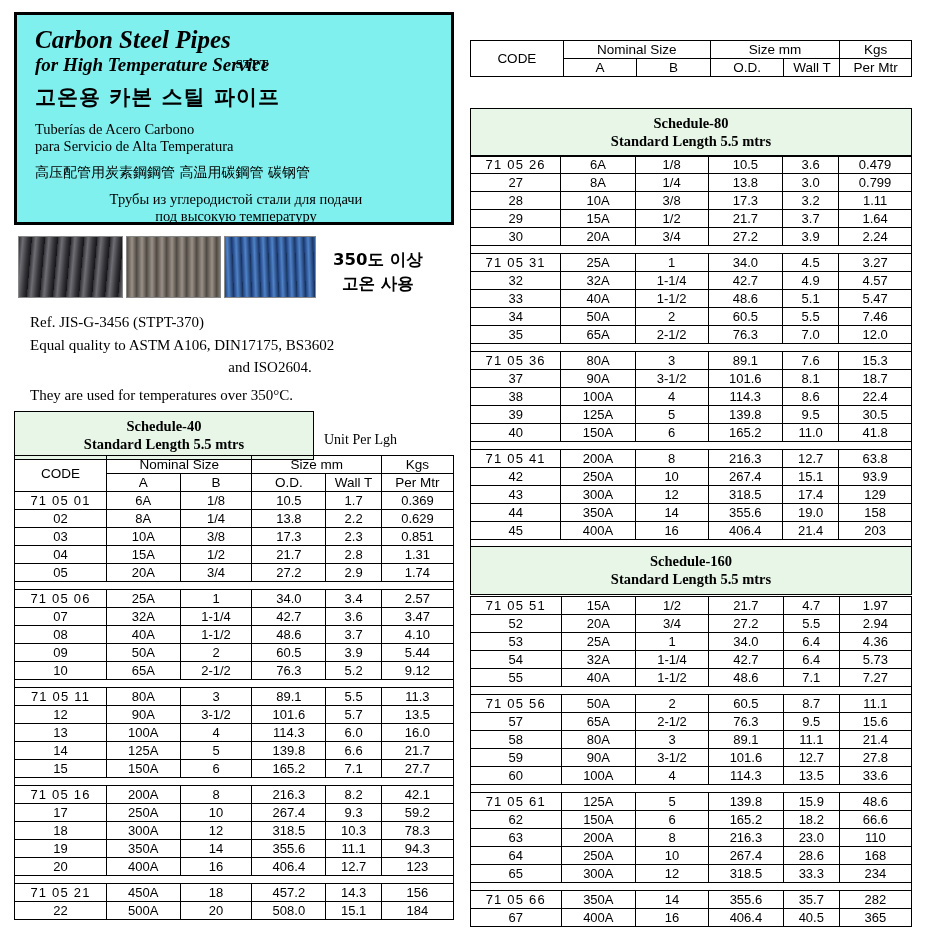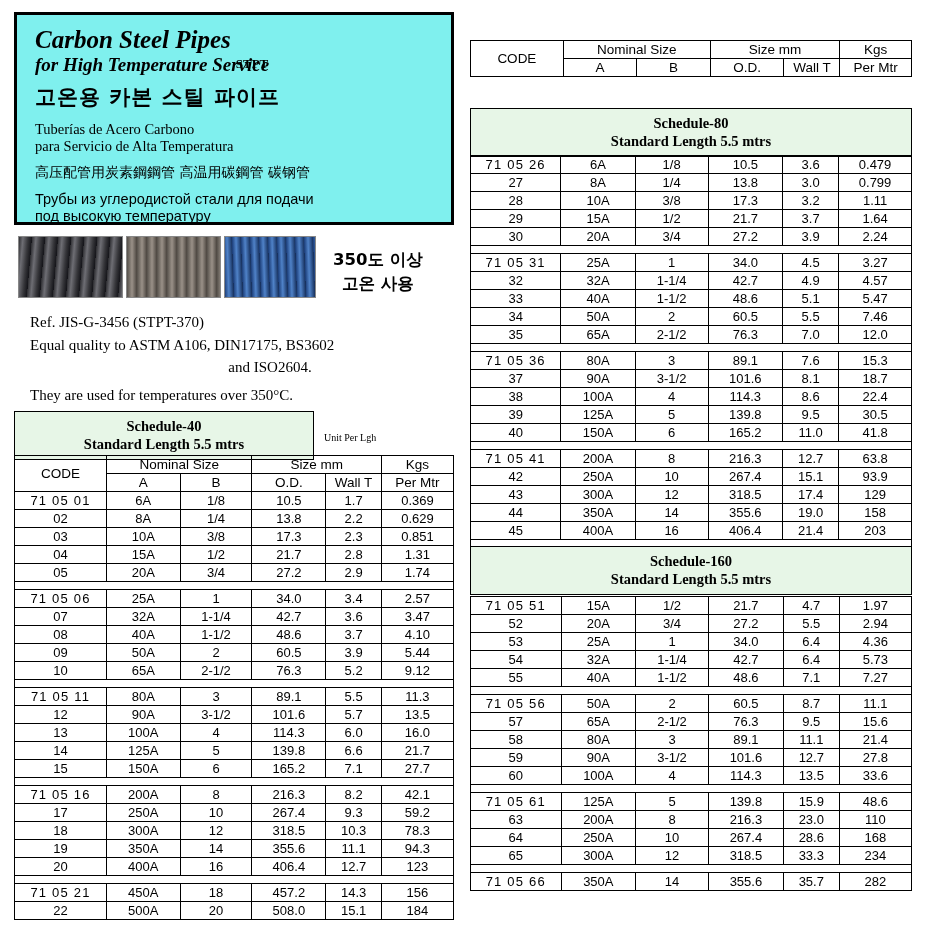--- a/index.html
+++ b/index.html
@@ -41,22 +41,22 @@
   }
   .title-sp{
     font-family:"Liberation Serif", serif;
     font-size:14.5px;line-height:1.2;margin-top:10px;
   }
   .title-cn{
     font-family:"DejaVu Sans", sans-serif;
     font-size:14px;margin-top:8px;
   }
   .title-ru{
-    font-family:Liberation Sans, sans-serif;
-    font-size:14.5px;line-height:1.2;margin-top:9px;
+    font-family:Liberation Serif, serif;
+    font-size:14.5px;line-height:1.2;margin-top:9px;text-align:center;
   }
 
   
   .photos{position:absolute;left:18px;top:236px;width:300px;height:68px;}
   .photo{position:absolute;top:0;height:62px;border:1px solid #888;box-sizing:border-box;}
   .ph1{left:0;width:105px;background:
       repeating-linear-gradient(95deg,#2f2f33 0px,#6e6e74 4px,#37373b 9px,#15151a 13px),
       #3a3a40;}
   .ph2{left:108px;width:95px;background:
       repeating-linear-gradient(90deg,#55504a 0px,#9a9188 5px,#4a443e 10px),
@@ -92,21 +92,21 @@
     text-align:center;
     font-family:"Liberation Serif", serif;
     font-weight:bold;
     font-size:14.5px;
     line-height:1.25;
     padding:5px 0 6px 0;
   }
 
   .unit-lbl{
     position:absolute;
-    font-family:"Liberation Serif", serif;font-size:10px;
+    font-family:"Liberation Serif", serif;font-size:14px;
   }
 
   
   table.spec{
     border-collapse:collapse;
     font-family:Liberation Sans, sans-serif;
     font-size:13px;
     table-layout:fixed;
   }
   table.spec td,table.spec th{
@@ -732,20 +732,28 @@
           </tr>
           <tr>
             <td class="code">71 05 61</td>
             <td>125A</td>
             <td>5</td>
             <td>139.8</td>
             <td>15.9</td>
             <td>48.6</td>
           </tr>
           <tr>
+            <td class="codeplain">62</td>
+            <td>150A</td>
+            <td>6</td>
+            <td>165.2</td>
+            <td>18.2</td>
+            <td>66.6</td>
+          </tr>
+          <tr>
             <td class="codeplain">63</td>
             <td>200A</td>
             <td>8</td>
             <td>216.3</td>
             <td>23.0</td>
             <td>110</td>
           </tr>
           <tr>
             <td class="codeplain">64</td>
             <td>250A</td>
@@ -766,17 +774,25 @@
             <td colspan="6"></td>
           </tr>
           <tr>
             <td class="code">71 05 66</td>
             <td>350A</td>
             <td>14</td>
             <td>355.6</td>
             <td>35.7</td>
             <td>282</td>
           </tr>
+          <tr>
+            <td class="codeplain">67</td>
+            <td>400A</td>
+            <td>16</td>
+            <td>406.4</td>
+            <td>40.5</td>
+            <td>365</td>
+          </tr>
         </tbody>
       </table>
   </div>
 
 </div>
 
 </body></html>

